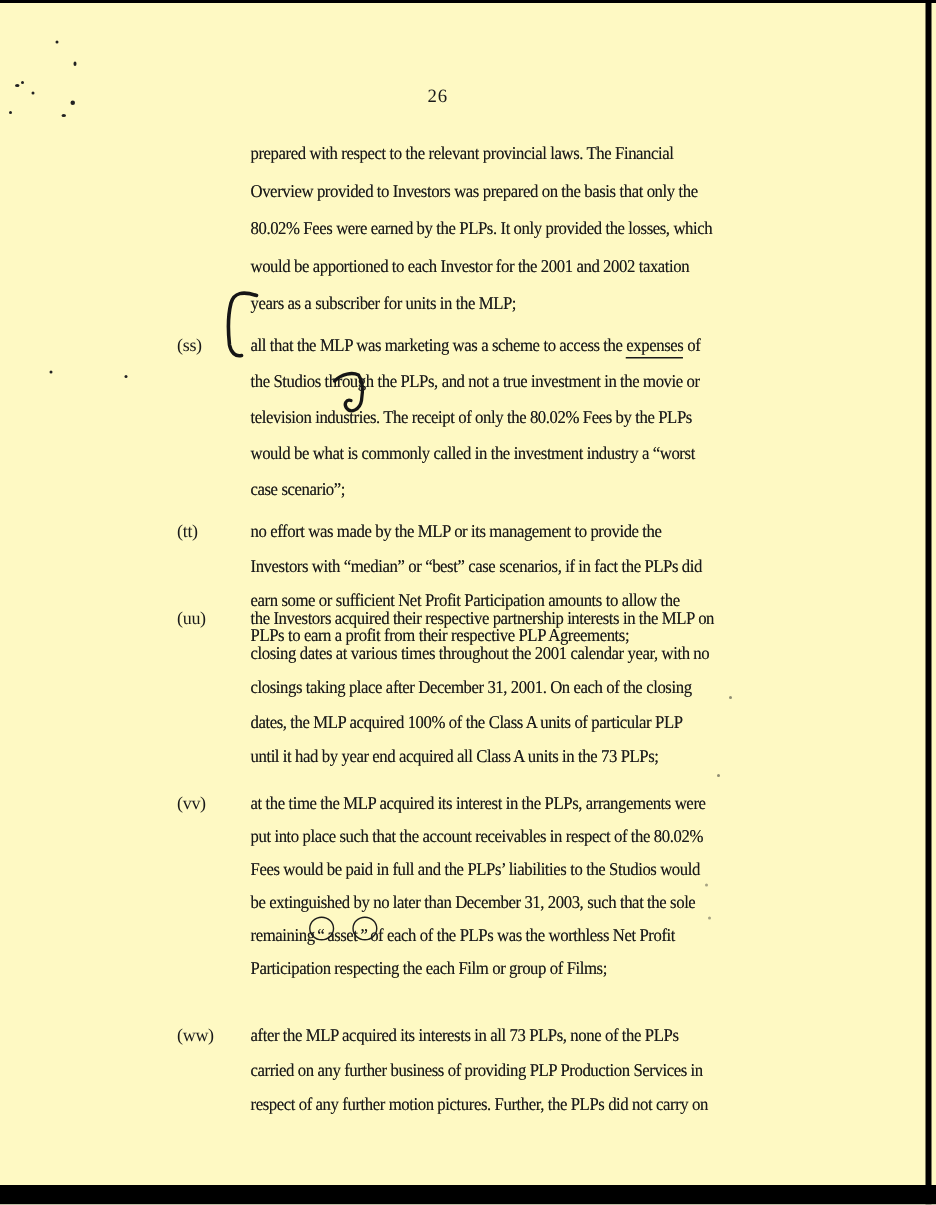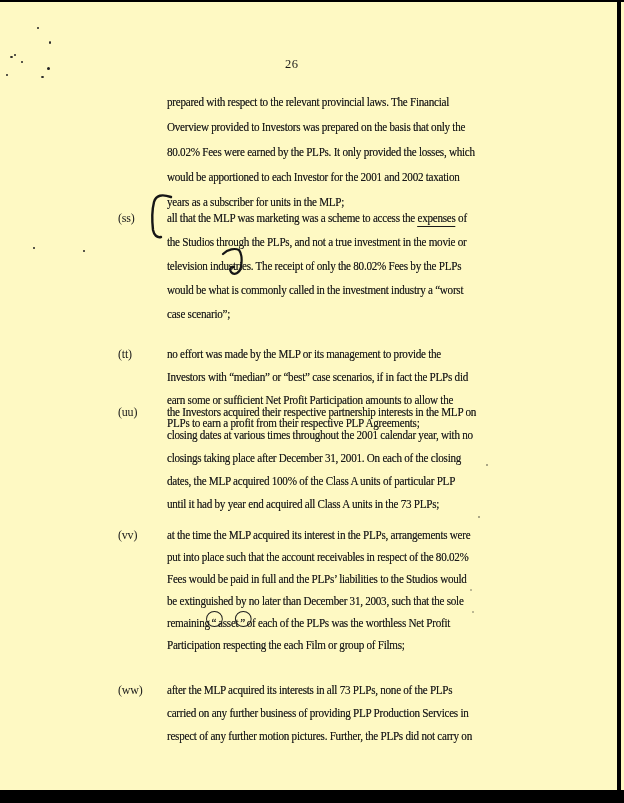--- a/index.html
+++ b/index.html
@@ -64,21 +64,21 @@
     <div class="plabel"></div>
     <div class="ptext">
         <div class="tline">prepared with respect to the relevant provincial laws. The Financial</div>
         <div class="tline">Overview provided to Investors was prepared on the basis that only the</div>
         <div class="tline">80.02% Fees were earned by the PLPs. It only provided the losses, which</div>
         <div class="tline">would be apportioned to each Investor for the 2001 and 2002 taxation</div>
         <div class="tline">years as a subscriber for units in the MLP;</div>
       </div>
   </div>
 
-  <div class="para lh24" style="top:206px">
+  <div class="para lh24" style="top:218px">
     <div class="plabel">(ss)</div>
     <div class="ptext">
       <div class="tline"><span>all that the MLP was marketing was a scheme to access the </span><span class="ul">expenses</span><span> of</span></div>
       <div>
           <div class="tline">the Studios through the PLPs, and not a true investment in the movie or</div>
           <div class="tline">television industries. The receipt of only the 80.02% Fees by the PLPs</div>
           <div class="tline">would be what is commonly called in the investment industry a “worst</div>
           <div class="tline">case scenario”;</div>
         </div>
     </div>

